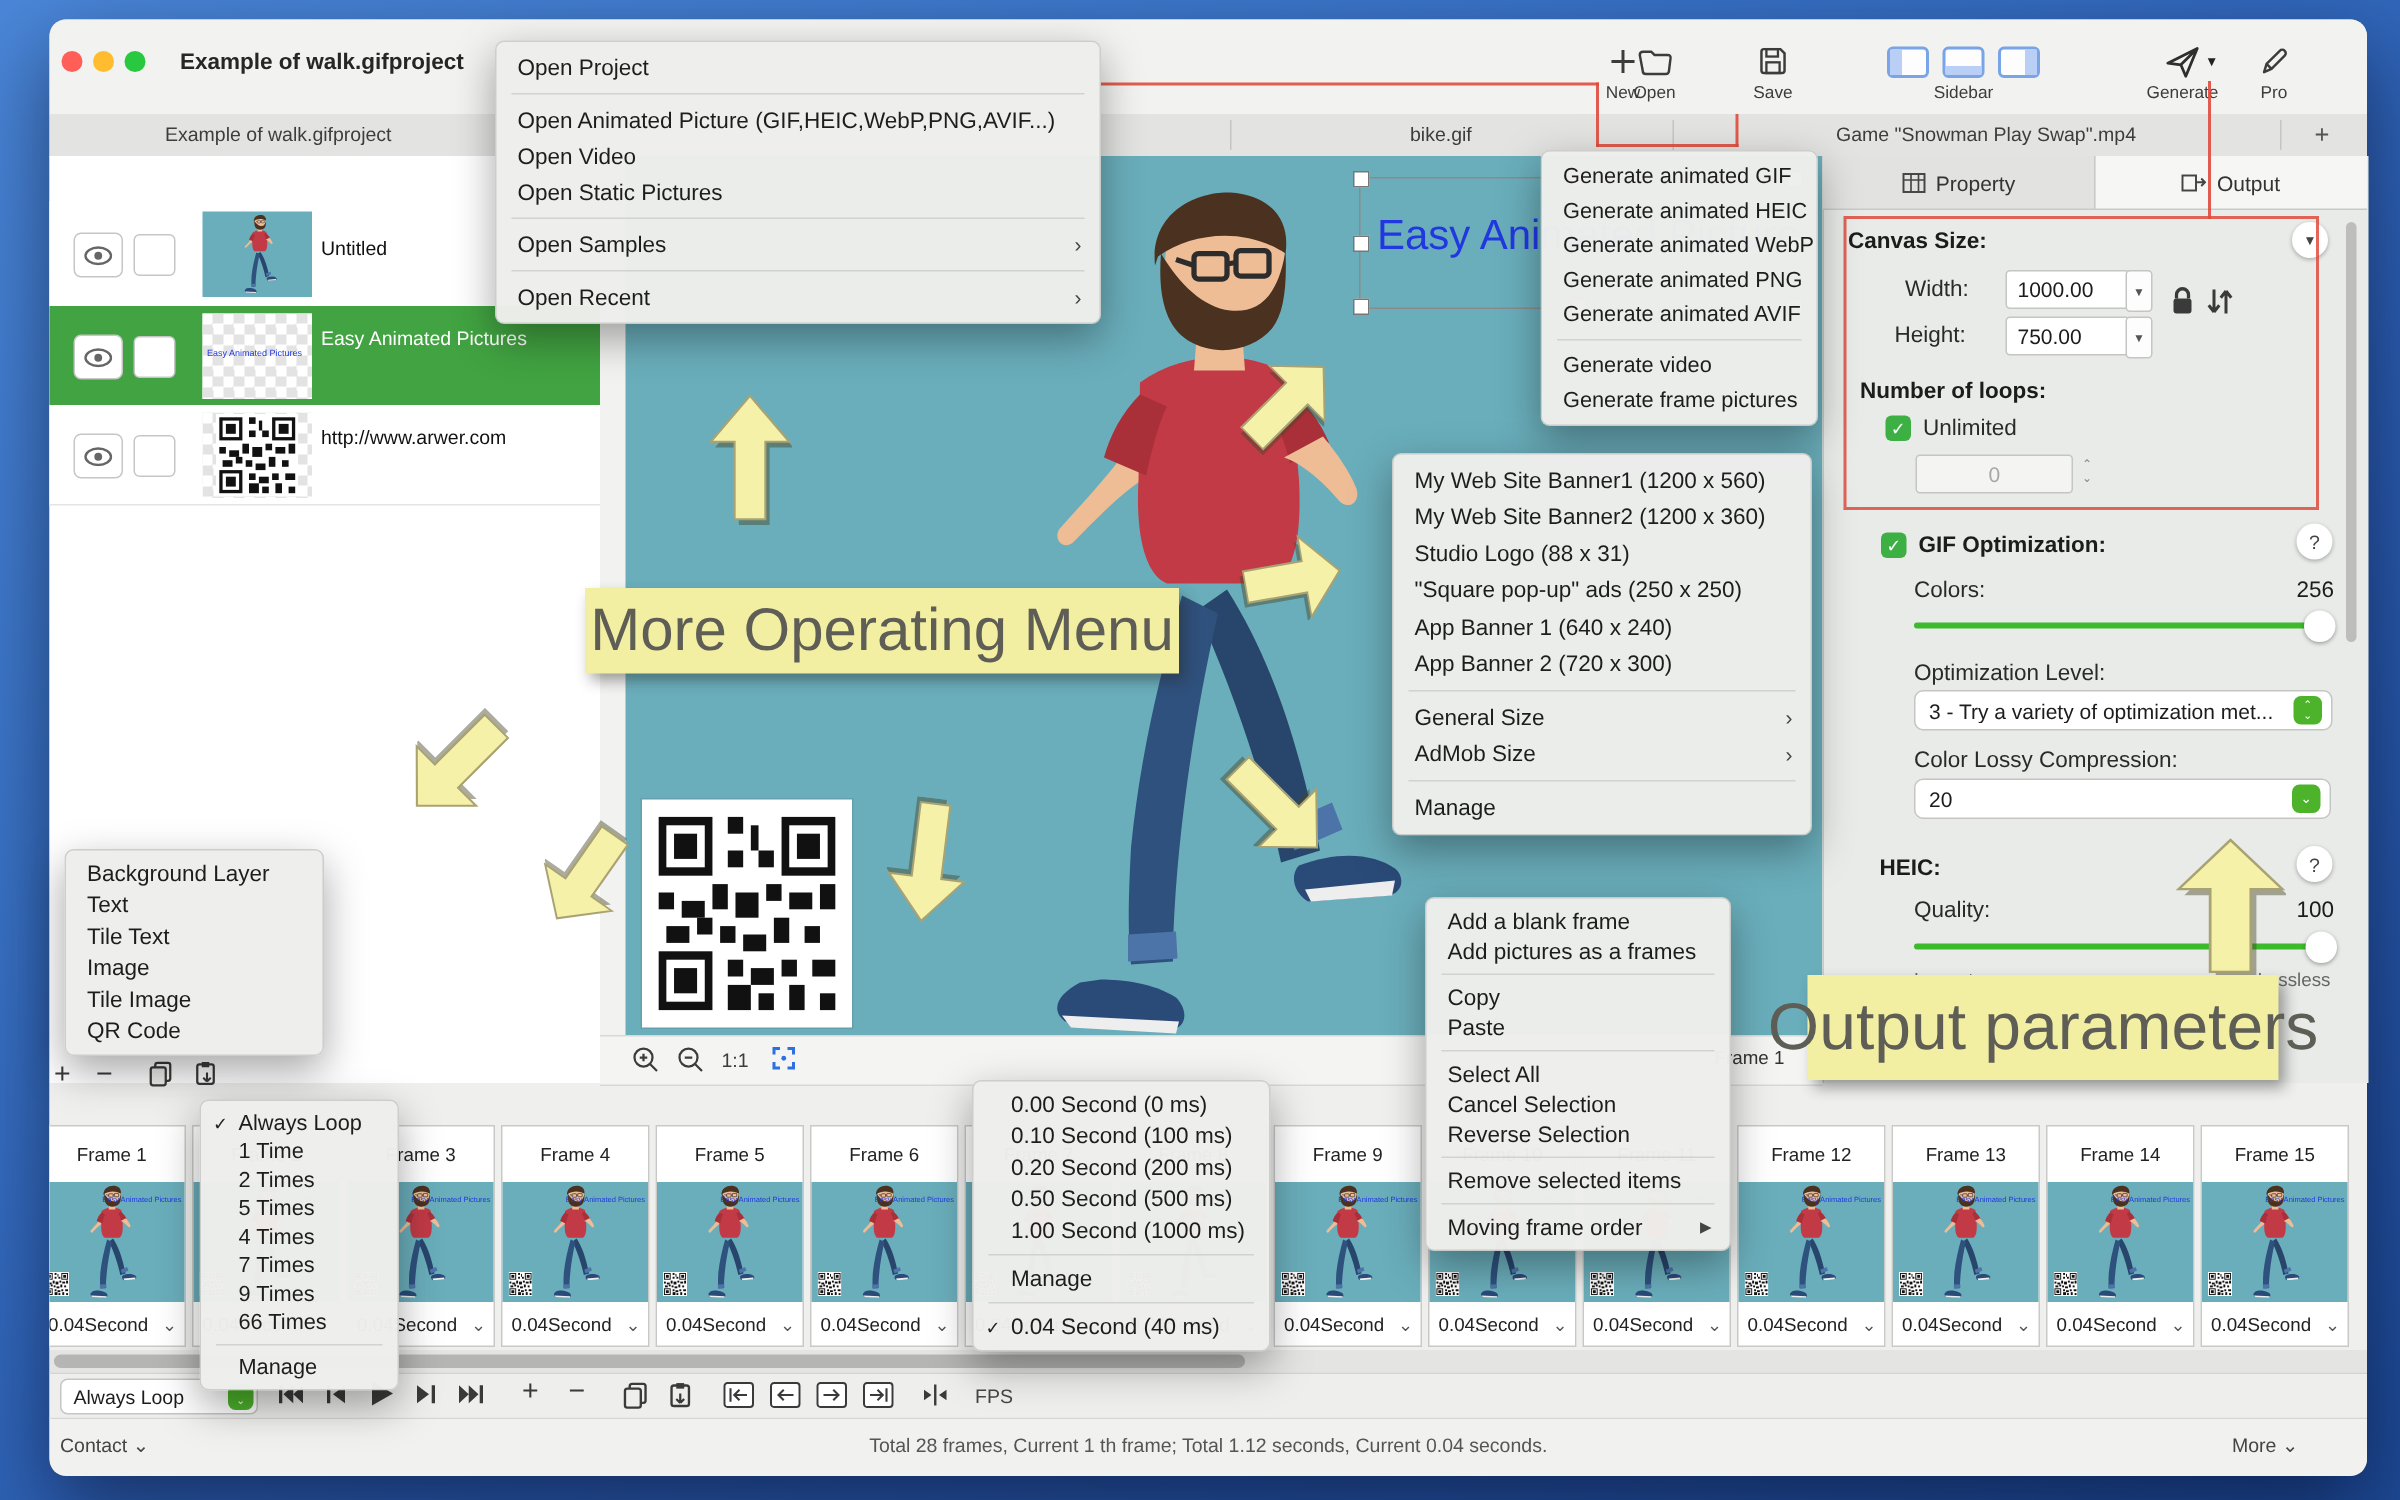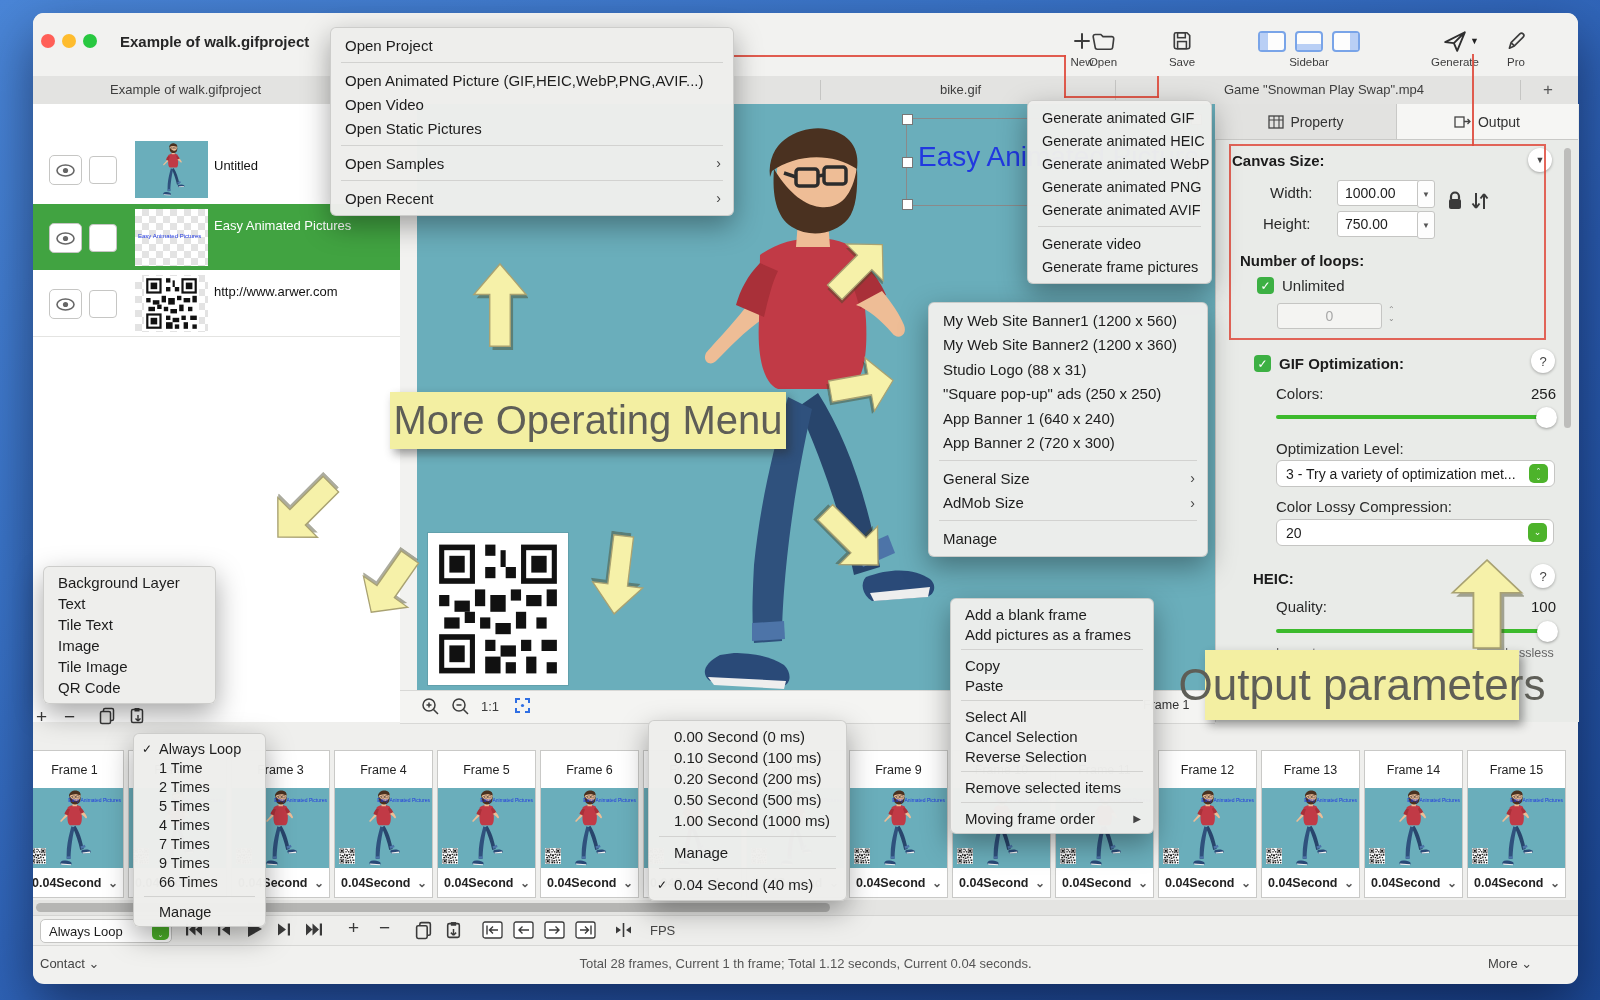--- a/index.html
+++ b/index.html
@@ -67,21 +67,21 @@
   
   #timeline{left:33px;top:722px;width:1545px;height:178px;background:#efefed;z-index:2;}
   #framesclip{left:33px;top:745px;width:1543px;height:155px;overflow:hidden;z-index:3;}
   #framesrow{position:absolute;left:-8px;top:5px;display:flex;gap:4px;}
   .fcard{width:99px;height:148px;background:#fff;border:1px solid #c9c9c7;box-sizing:border-box;flex:0 0 auto;}
   .fname{height:37px;display:flex;align-items:center;justify-content:center;font-size:12.5px;color:#222;border-bottom:0;}
   .fthumb{position:relative;height:80px;background:#6aaebb;overflow:hidden;}
   .fthumb .th-man{position:absolute;left:27px;top:2px;width:40px;height:76px;}
   .fthumb .th-qr{position:absolute;left:4px;bottom:4px;width:16px;height:16px;}
   .fthumb .th-txt{position:absolute;right:2px;top:9px;font-size:5px;color:#2138e0;white-space:nowrap;}
-  .fdur{height:29px;display:flex;align-items:center;font-size:12.5px;color:#222;padding:0 5px 0 6px;font-weight:bold;}
+  .fdur{height:29px;display:flex;align-items:center;font-size:12.5px;color:#222;padding:0 5px 0 6px;}
   .fdur .chev{margin-left:auto;color:#555;font-size:12px;}
   .minibar-ic{top:706px;z-index:3;color:#3a3a3a;}
   
   #hscroll{left:33px;top:900px;width:1545px;height:15px;background:#e4e4e2;z-index:3;}
   #hthumb{left:36px;top:903px;width:794px;height:9px;background:#b5b5b3;border-radius:5px;z-index:4;}
   #playbar{left:33px;top:915px;width:1545px;height:30px;background:#eeeeec;border-top:1px solid #d4d4d2;z-index:5;}
   #loopselect{left:40px;top:919px;width:122px;height:22px;background:#fff;border:1px solid #c5c5c3;border-radius:5px;display:flex;align-items:center;font-size:13px;color:#1c1c1c;padding-left:8px;z-index:6;}
   .pbic{top:921px;z-index:6;color:#3a3a3a;}
   #fps{left:650px;top:923px;font-size:13px;color:#454545;z-index:6;}
   #statusbar{left:33px;top:945px;width:1545px;height:38px;background:#f1f1ef;border-top:1px solid #d7d7d5;border-radius:0 0 11px 11px;z-index:5;}

